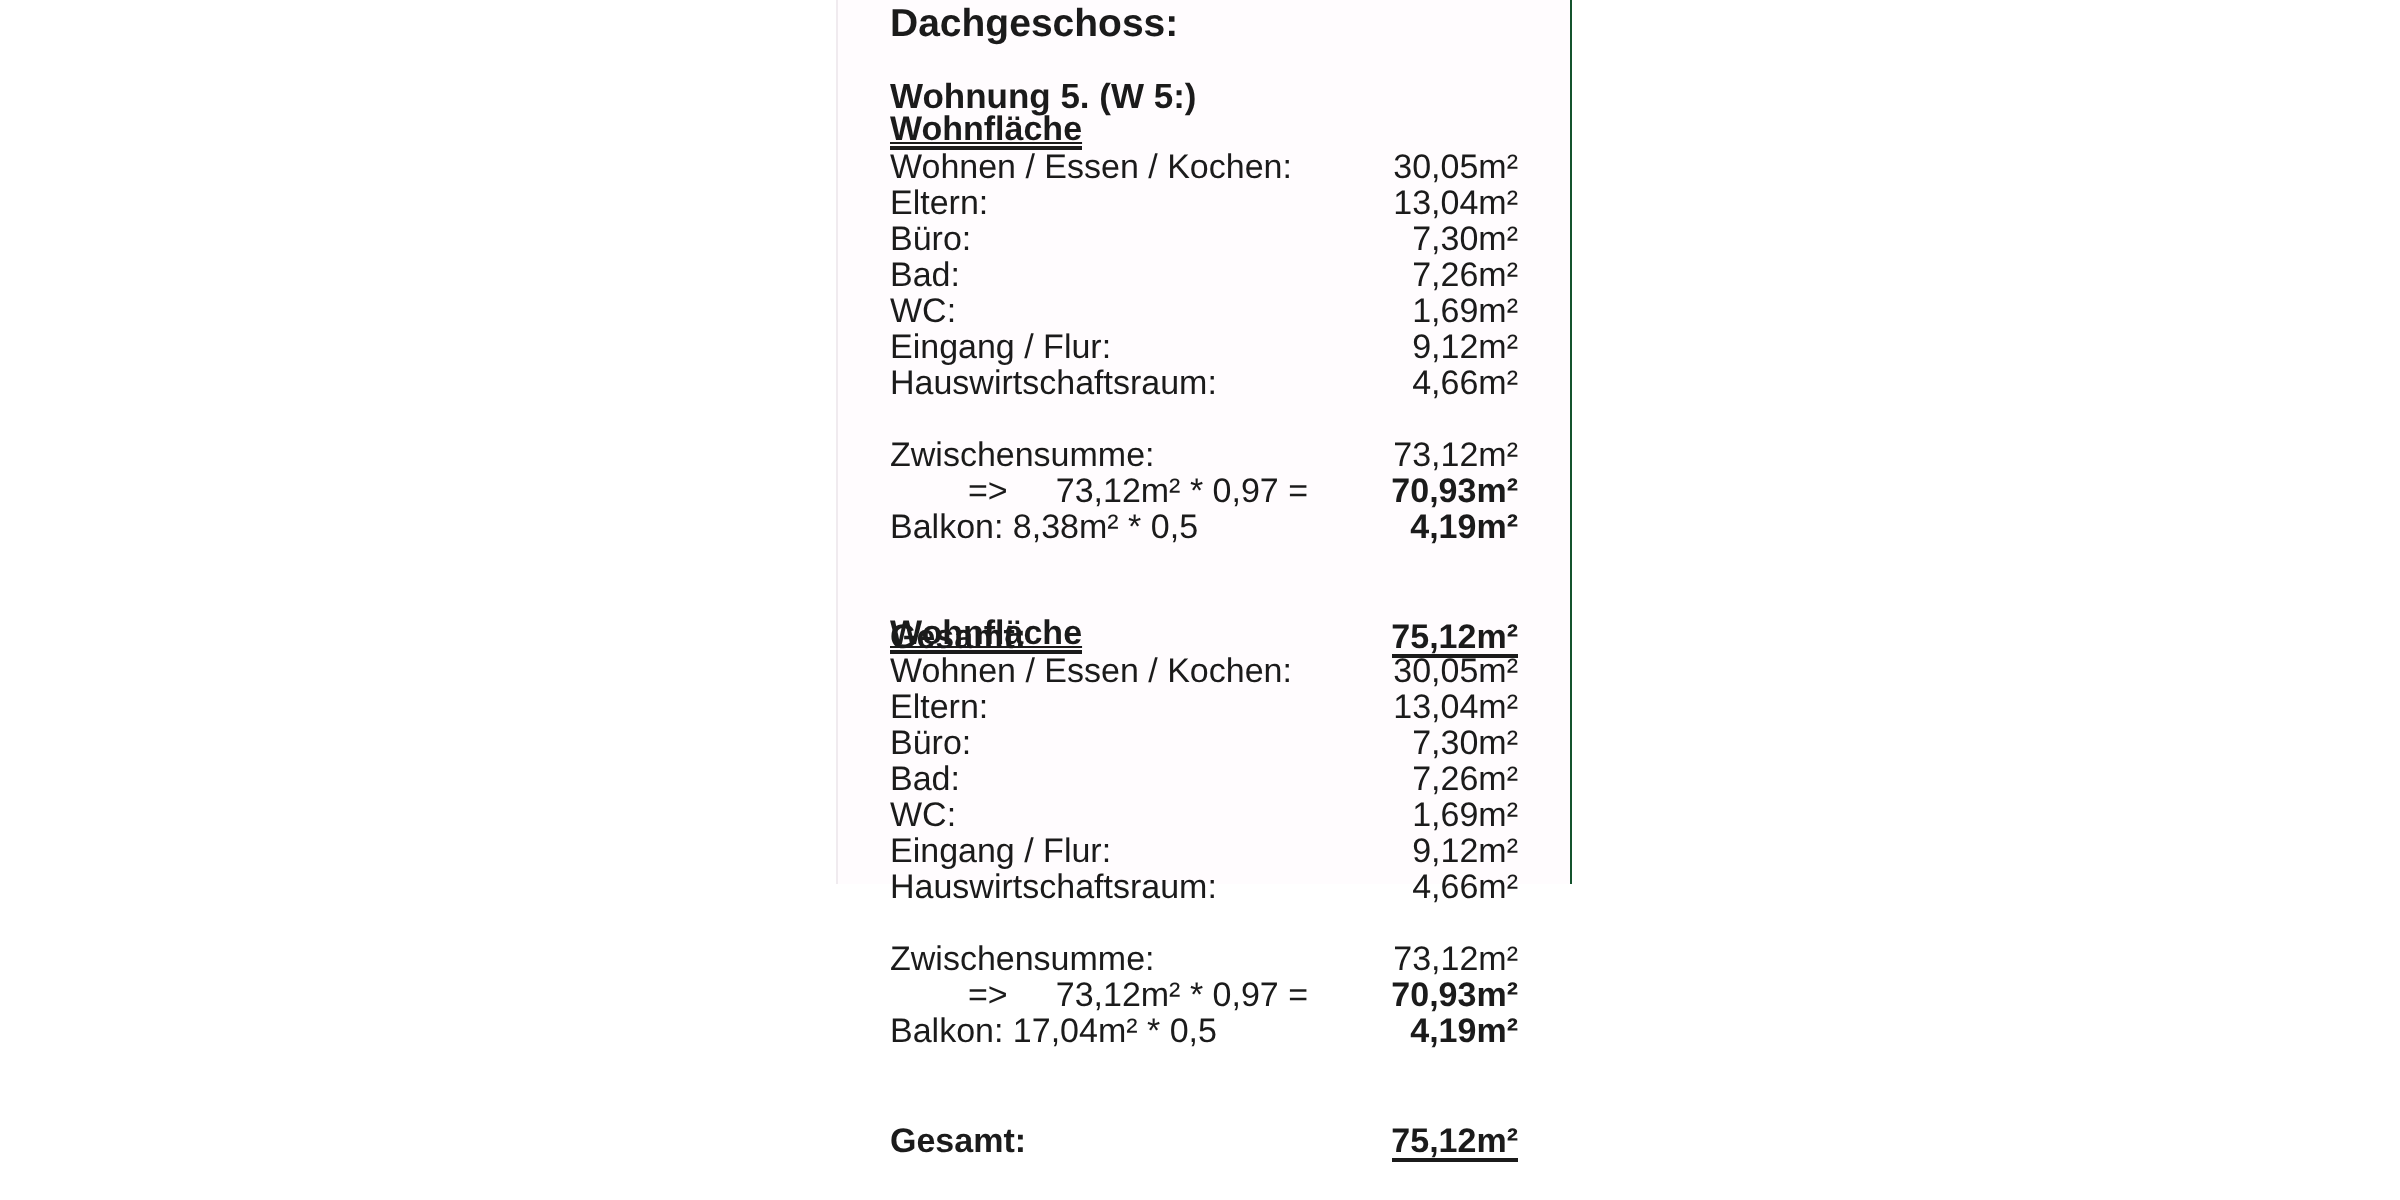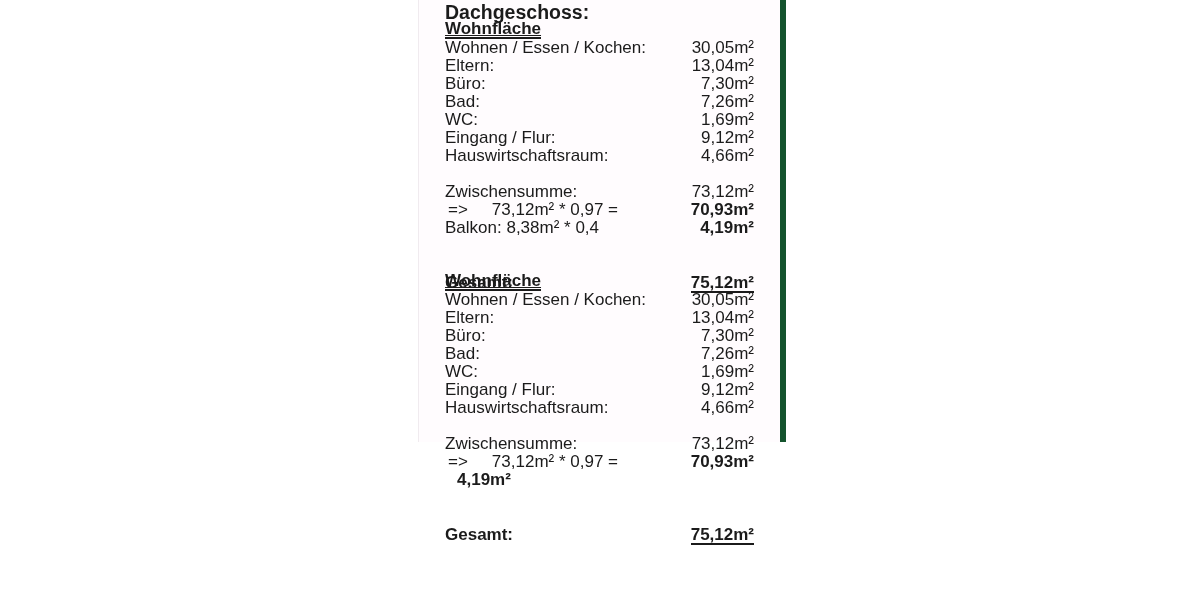--- a/index.html
+++ b/index.html
@@ -19,21 +19,21 @@
     background: #ffffff;
   }
   .page {
     position: absolute;
     left: 418px;
     top: 0;
     width: 368px;
     height: 442px;
     background: #fffcfe;
     border-left: 1px solid #f0ebef;
-    border-right: 6px solid #14532d;
+    border-right: 1px solid #14532d;
     box-sizing: border-box;
   }
   .content {
     padding: 3px 26px 0 26px;
     font-size: 17px;
     line-height: 18px;
   }
   .row {
     display: flex;
     justify-content: space-between;
@@ -53,43 +53,46 @@
   }
   .heading-underline {
     display: inline-block;
     font-weight: bold;
     border-bottom: 2px solid #1b1b1b;
     line-height: 16px;
     text-decoration: underline;
   }
   .label { text-align: right; }
   .value { text-align: right; }
-  .value-bold { font-weight: bold; text-align: center; margin-left: 12px; }
+  .value-bold { font-weight: bold; text-align: center; }
   .total-value {
     font-weight: bold;
     text-align: right;
     border-bottom: 2px solid #1b1b1b;
     line-height: 16px;
     margin-top: 20px;
   }
-  .formula-label { padding-left: 3px; }
+  .formula-label { padding-left: 3px; margin-left: 36px; }
   .arrow { margin-right: 24px; }
 </style>
 </head>
 <body>
 
 <div class="canvas">
   <div class="page">
     <div class="content">
 
       <div class="row">
         <span class="floor-title">Dachgeschoss:</span>
       </div>
 
       <section>
+        <div class="row mt">
+          <span class="apt-title">Wohnung 5. (W 5:)</span>
+        </div>
         <div class="row">
           <span class="heading-underline">Wohnfläche</span>
         </div>
 
         <div class="row">
           <span class="label">Wohnen / Essen / Kochen:</span>
           <span class="value">30,05m²</span>
         </div>
         <div class="row">
           <span class="label">Eltern:</span>
@@ -120,21 +123,21 @@
           <span class="label">Zwischensumme:</span>
           <span class="value">73,12m²</span>
         </div>
         <div class="row">
           <span class="label formula-label">
             <span class="arrow">=&gt;</span><span>73,12m² * 0,97 =</span>
           </span>
           <span class="value-bold">70,93m²</span>
         </div>
         <div class="row">
-          <span class="label">Balkon: 8,38m² * 0,4</span>
+          <span class="label">Balkon: 8,38m² * 0,5</span>
           <span class="value-bold">4,19m²</span>
         </div>
 
         <div class="row mt">
           <span class="label bold">Gesamt:</span>
           <span class="total-value">75,12m²</span>
         </div>
       </section>
 
       <section>
@@ -175,20 +178,21 @@
           <span class="label">Zwischensumme:</span>
           <span class="value">73,12m²</span>
         </div>
         <div class="row">
           <span class="label formula-label">
             <span class="arrow">=&gt;</span><span>73,12m² * 0,97 =</span>
           </span>
           <span class="value-bold">70,93m²</span>
         </div>
         <div class="row">
+          <span class="label">Balkon: 17,04m² * 0,5</span>
           <span class="value-bold">4,19m²</span>
         </div>
 
         <div class="row mt">
           <span class="label bold">Gesamt:</span>
           <span class="total-value">75,12m²</span>
         </div>
       </section>
 
     </div>

